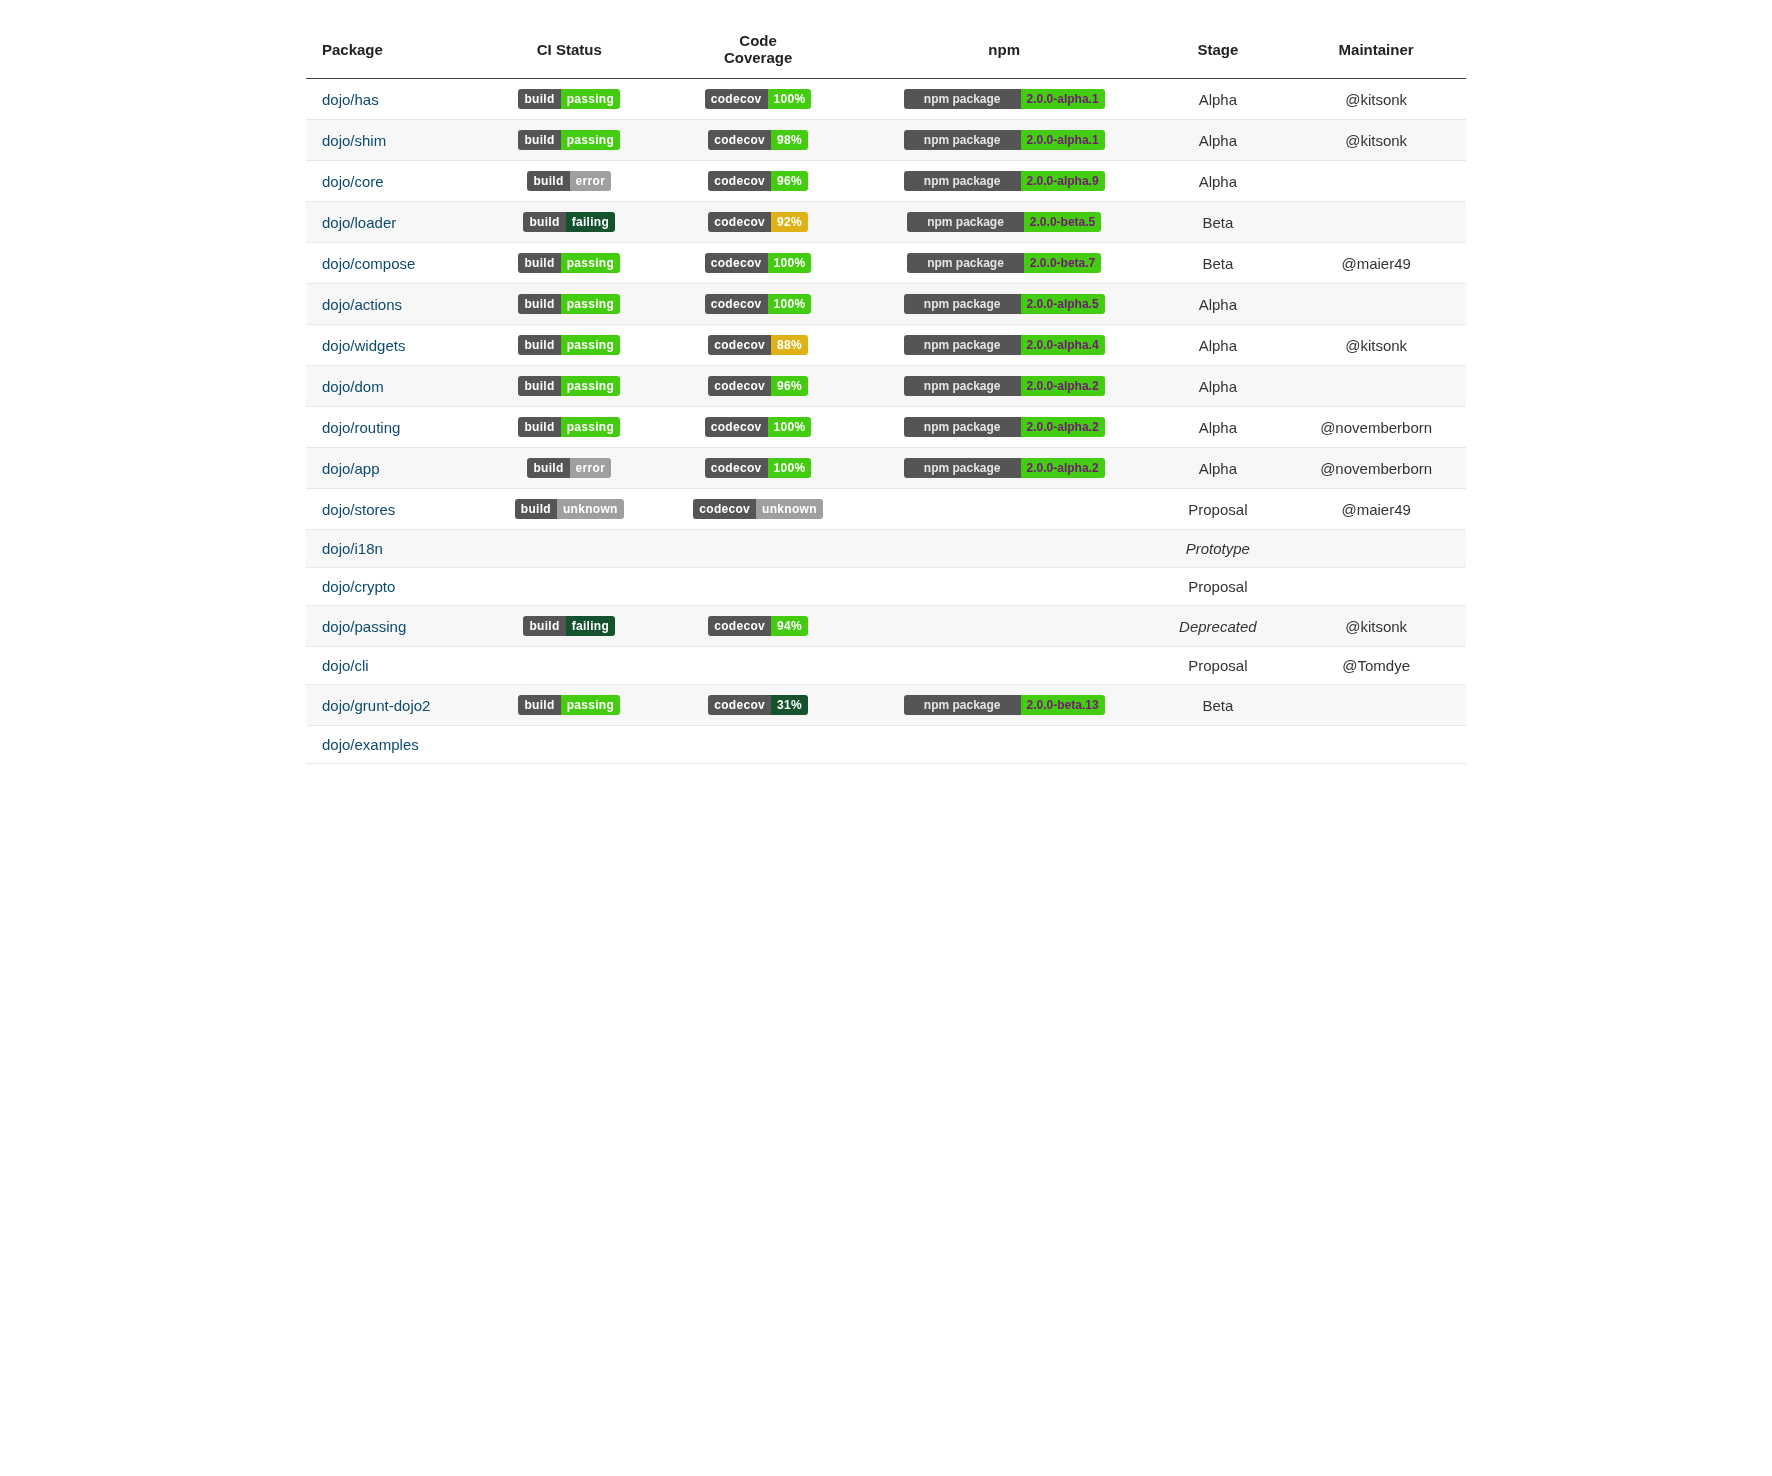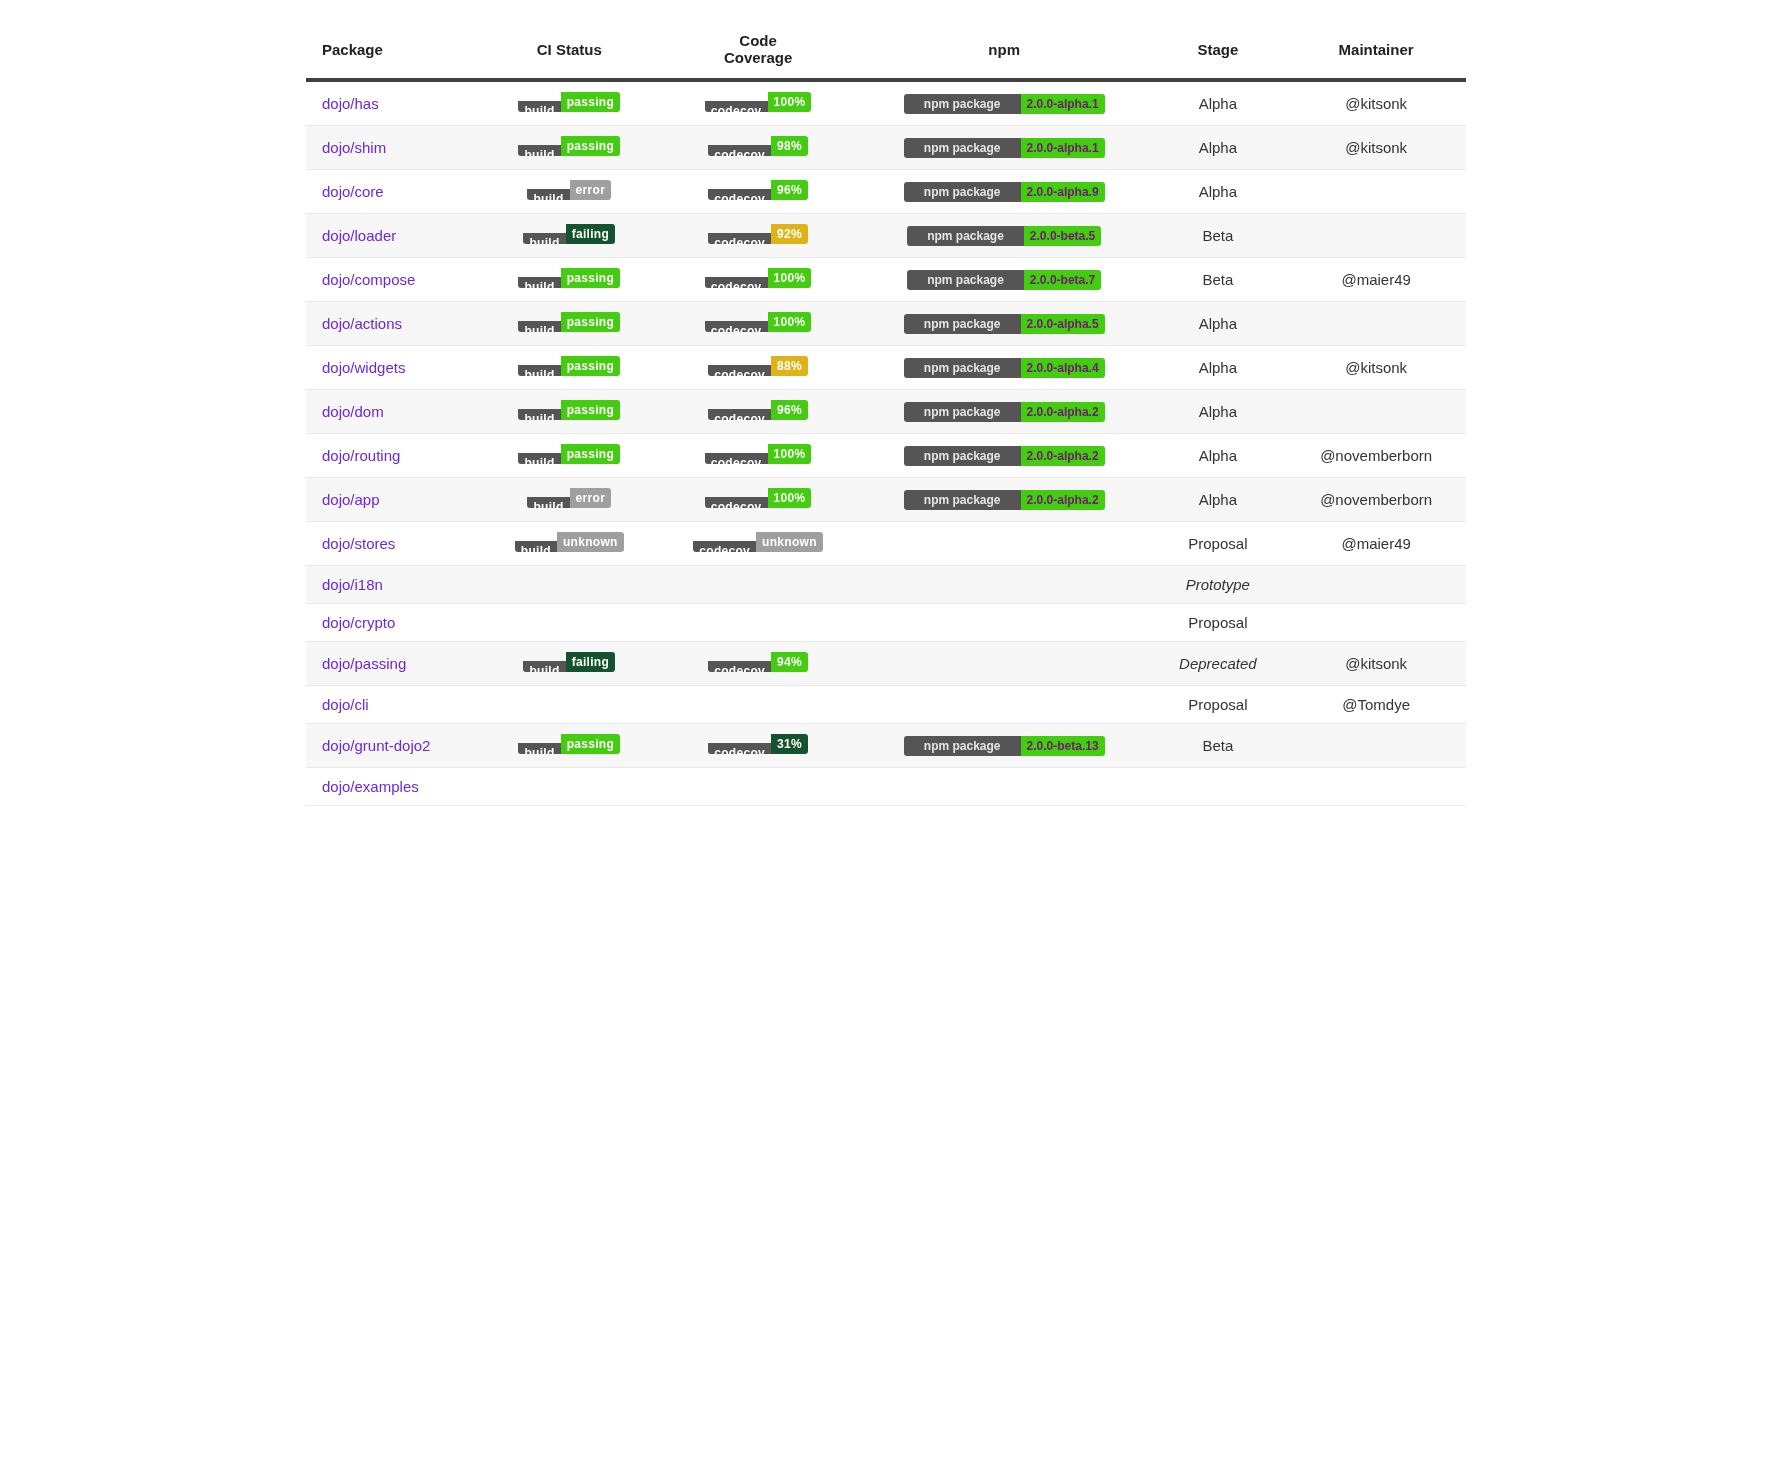--- a/index.html
+++ b/index.html
@@ -17,42 +17,42 @@
     table {
       width: 100%;
       border-collapse: collapse;
       border-spacing: 0;
     }
     thead th {
       font-weight: 700;
       font-size: 15px;
       padding: 12px 16px;
       text-align: center;
-      border-bottom: 4px solid #404040;
+      border-bottom: 1px solid #404040;
       color: #222;
     }
     thead th:first-child {
       text-align: left;
     }
     tbody tr {
       border-bottom: 1px solid #e8e8e8;
     }
     tbody tr:nth-child(even) {
       background: #f7f7f7;
     }
     tbody td {
       padding: 10px 16px;
       vertical-align: middle;
       text-align: center;
     }
     tbody td:first-child {
       text-align: left;
     }
     .pkg-link {
-      color: #6d28d9;
+      color: #0c4a6e;
       text-decoration: none;
       font-size: 15px;
     }
     
     .badge-group {
       display: inline-flex;
       align-items: center;
       border-radius: 3px;
       overflow: hidden;
       font-size: 12px;
@@ -60,21 +60,20 @@
       height: 20px;
       letter-spacing: 0.3px;
     }
     .badge-left {
       background: #555;
       color: #fff;
       padding: 0 6px;
       height: 100%;
       display: flex;
       align-items: center;
-      margin-top: 17px;
     }
     .badge-right {
       padding: 14px 6px;
       height: 100%;
       display: flex;
       align-items: center;
       color: #fff;
     }
     .badge-right.green { background: #4c1; }
     .badge-right.red { background: #14532d; }

